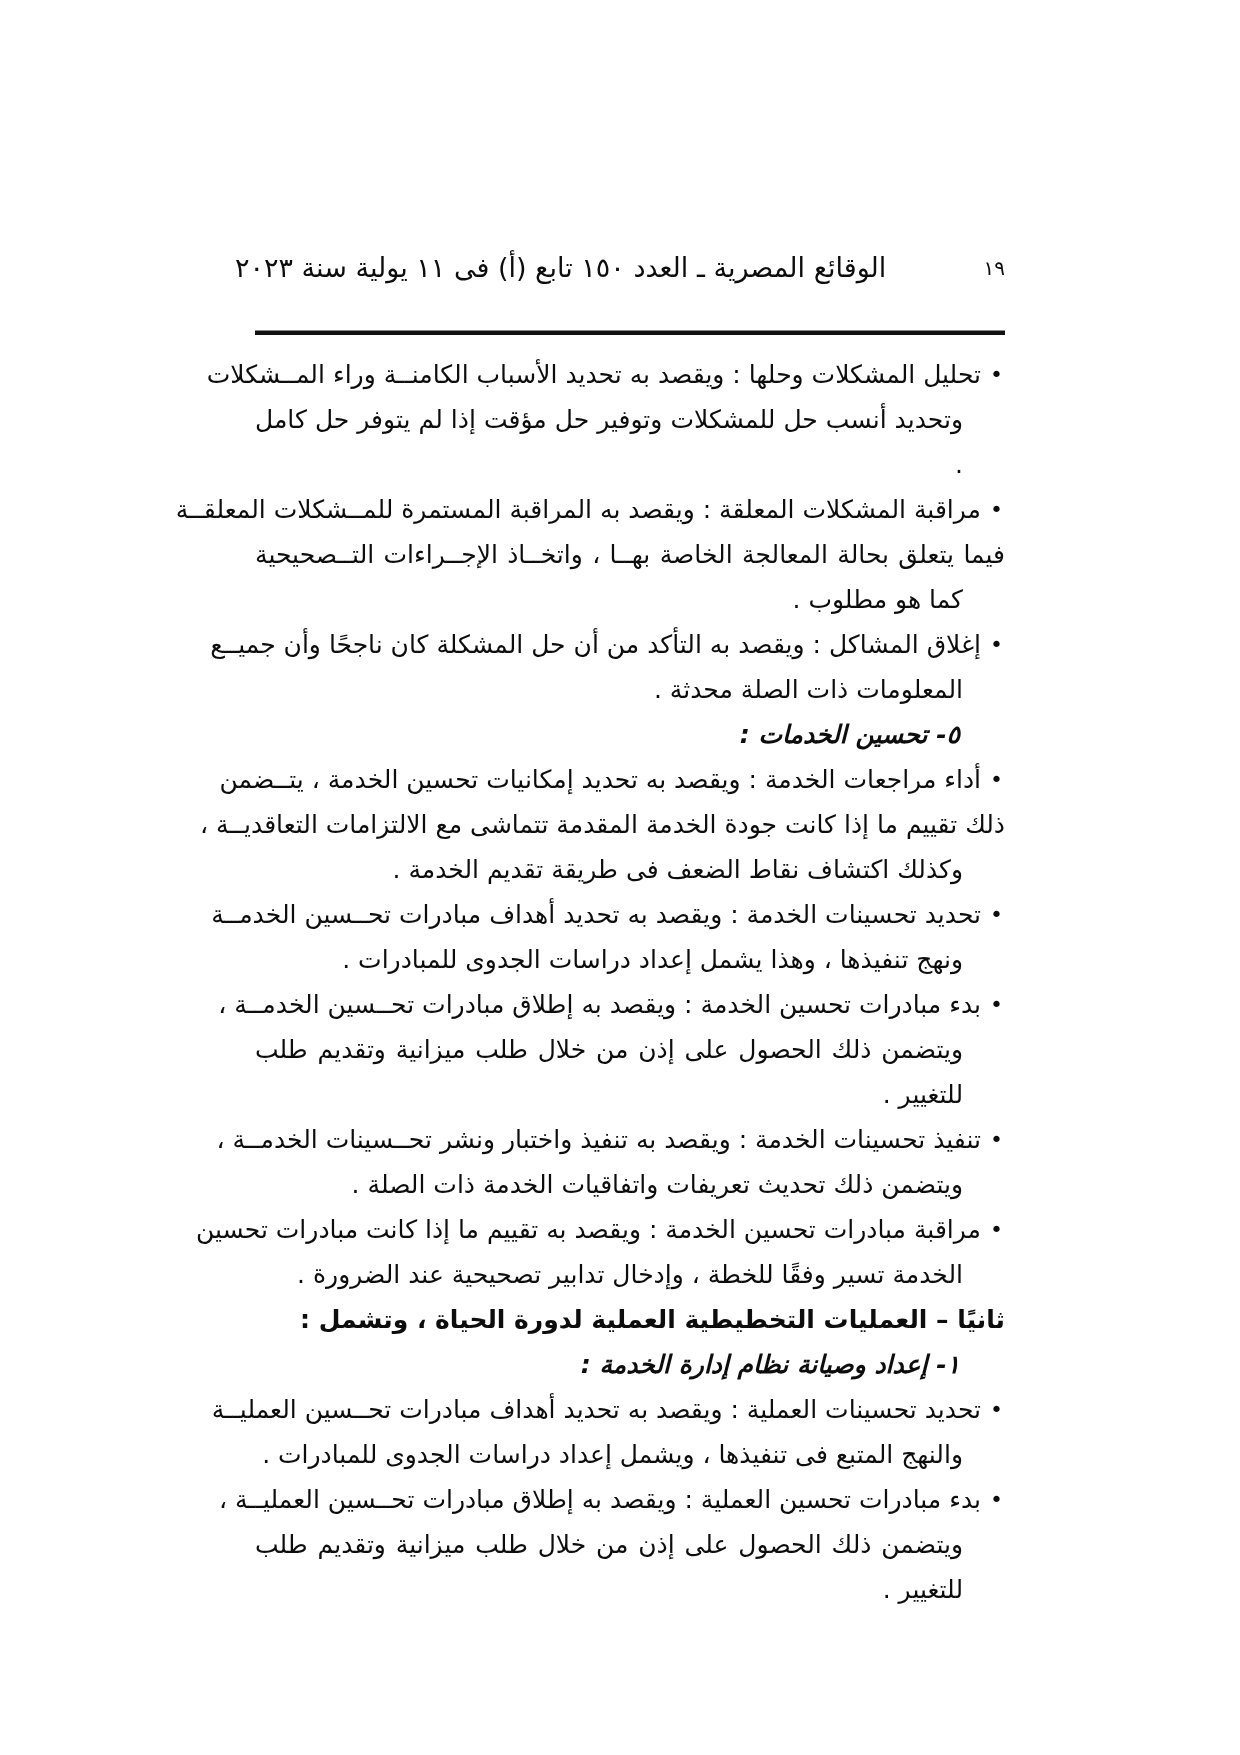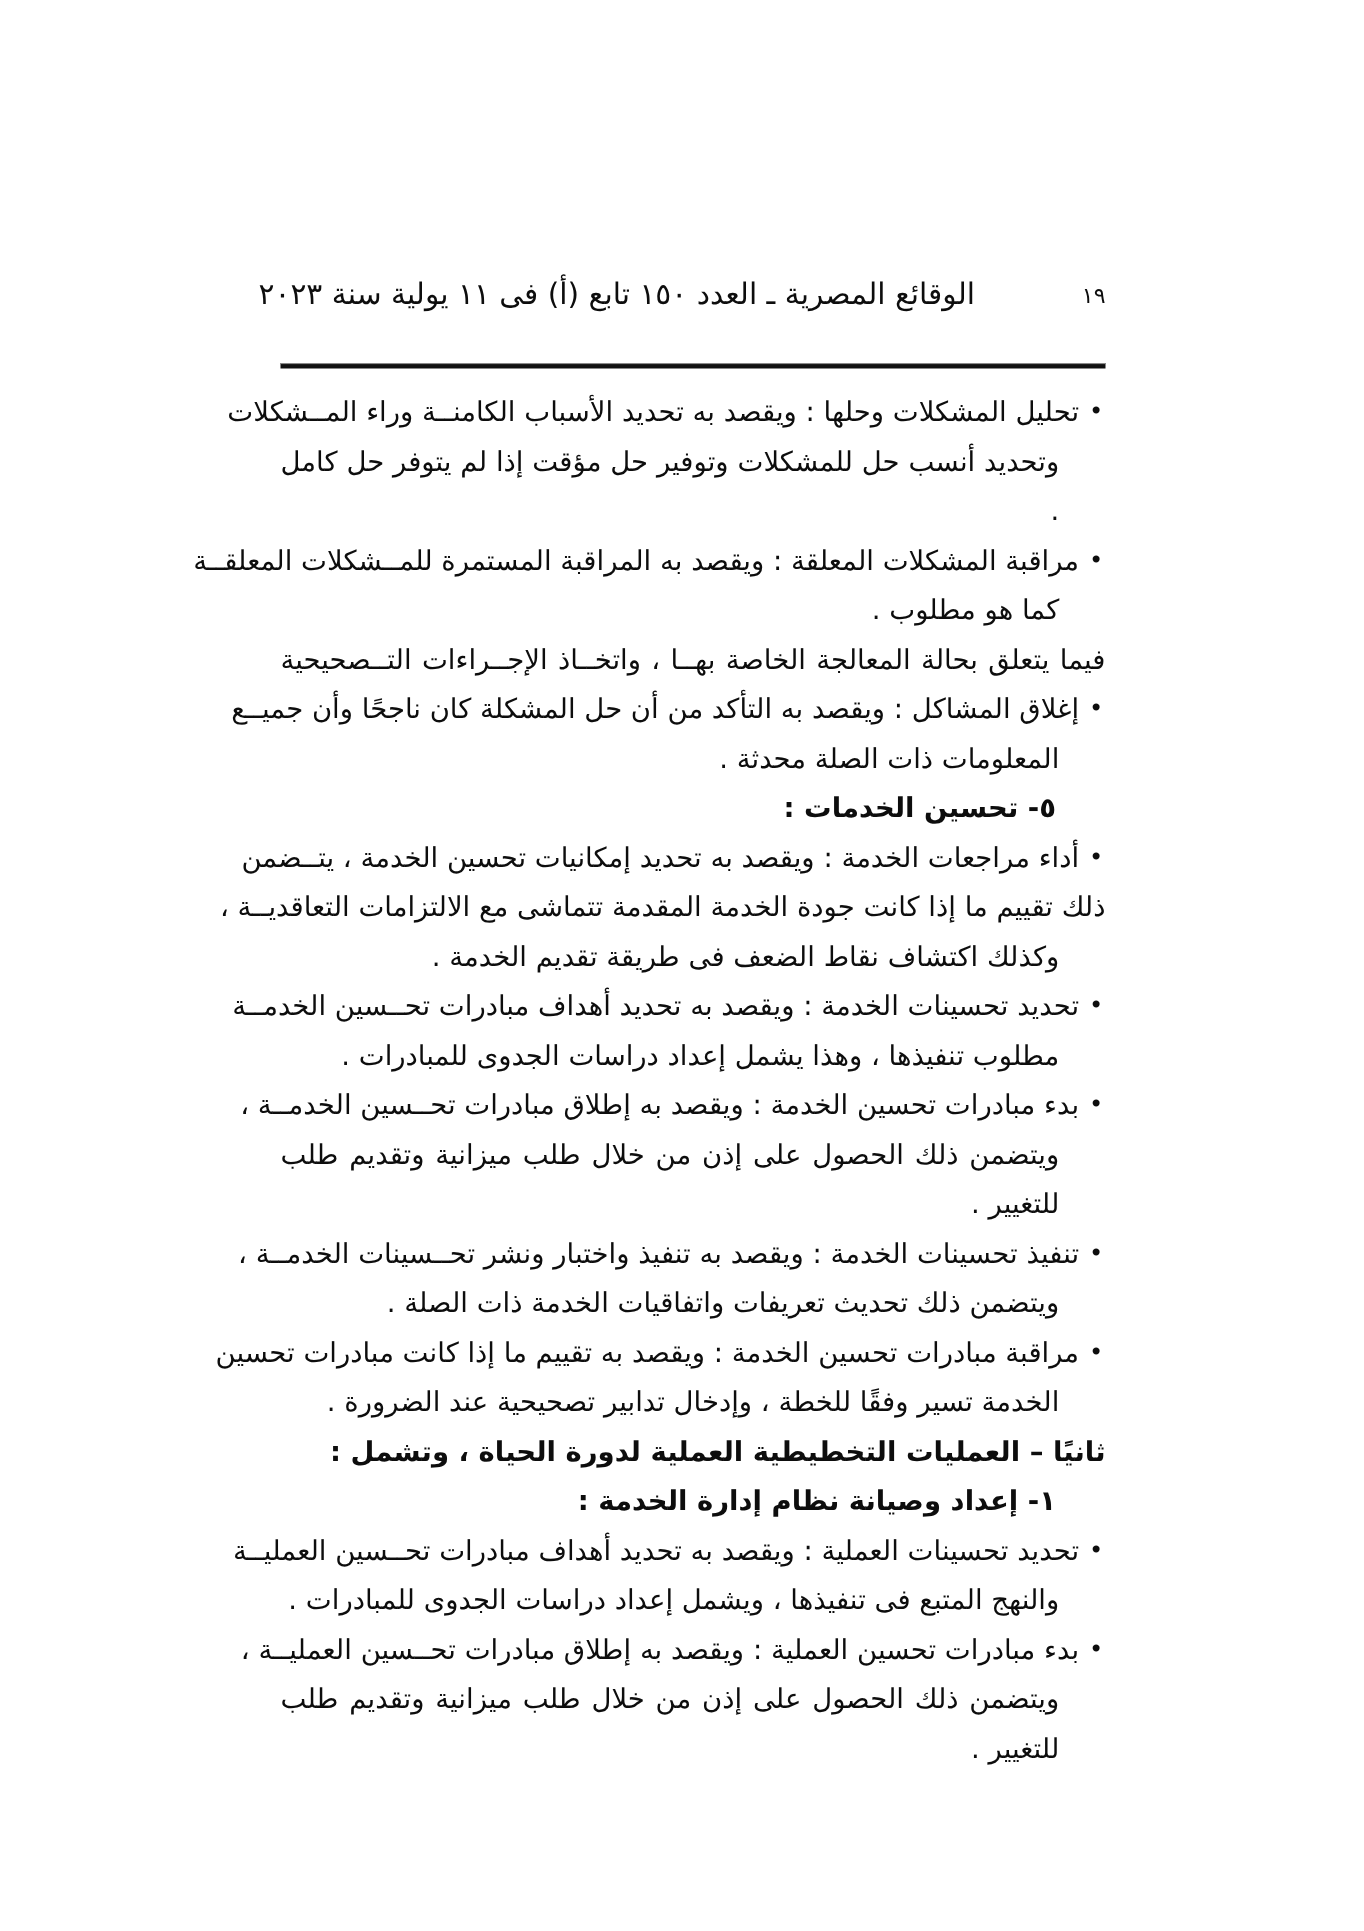--- a/index.html
+++ b/index.html
@@ -49,57 +49,57 @@
     text-align-last:right;
     padding-right:42px;
     white-space:normal;
   }
   .heading{
     font-weight:bold;
     text-align:right;
     text-align-last:right;
     white-space:nowrap;
   }
-  .heading.indent{padding-right:45px;}
+  .heading.indent{padding-right:45px;font-style:italic;}
 </style>
 </head>
 <body>
 
 <div class="page">
 
   <div class="header">
     <span class="page-number">١٩</span>
     <span class="header-title">الوقائع المصرية ـ العدد ١٥٠ تابع (أ) فى ١١ يولية سنة ٢٠٢٣</span>
   </div>
 
   <div class="header-rule"></div>
 
   <div class="body-col">
       <div>
         <div class="line first"><span class="bullet">•</span><span>تحليل المشكلات وحلها : ويقصد به تحديد الأسباب الكامنــة وراء المــشكلات</span></div>
         <div class="line last"><span>وتحديد أنسب حل للمشكلات وتوفير حل مؤقت إذا لم يتوفر حل كامل .</span></div>
       </div>
       <div>
         <div class="line first"><span class="bullet">•</span><span>مراقبة المشكلات المعلقة : ويقصد به المراقبة المستمرة للمــشكلات المعلقــة</span></div>
+        <div class="line full"><span>فيما يتعلق بحالة المعالجة الخاصة بهــا ، واتخــاذ الإجــراءات التــصحيحية</span></div>
         <div class="line last"><span>كما هو مطلوب .</span></div>
-        <div class="line full"><span>فيما يتعلق بحالة المعالجة الخاصة بهــا ، واتخــاذ الإجــراءات التــصحيحية</span></div>
       </div>
       <div>
         <div class="line first"><span class="bullet">•</span><span>إغلاق المشاكل : ويقصد به التأكد من أن حل المشكلة كان ناجحًا وأن جميــع</span></div>
         <div class="line last"><span>المعلومات ذات الصلة محدثة .</span></div>
       </div>
       <div class="heading indent">٥- تحسين الخدمات :</div>
       <div>
         <div class="line first"><span class="bullet">•</span><span>أداء مراجعات الخدمة : ويقصد به تحديد إمكانيات تحسين الخدمة ، يتــضمن</span></div>
         <div class="line full"><span>ذلك تقييم ما إذا كانت جودة الخدمة المقدمة تتماشى مع الالتزامات التعاقديــة ،</span></div>
         <div class="line last"><span>وكذلك اكتشاف نقاط الضعف فى طريقة تقديم الخدمة .</span></div>
       </div>
       <div>
         <div class="line first"><span class="bullet">•</span><span>تحديد تحسينات الخدمة : ويقصد به تحديد أهداف مبادرات تحــسين الخدمــة</span></div>
-        <div class="line last"><span>مطلوب تنفيذها ، وهذا يشمل إعداد دراسات الجدوى للمبادرات .</span></div>
+        <div class="line last"><span>ونهج تنفيذها ، وهذا يشمل إعداد دراسات الجدوى للمبادرات .</span></div>
       </div>
       <div>
         <div class="line first"><span class="bullet">•</span><span>بدء مبادرات تحسين الخدمة : ويقصد به إطلاق مبادرات تحــسين الخدمــة ،</span></div>
         <div class="line last"><span>ويتضمن ذلك الحصول على إذن من خلال طلب ميزانية وتقديم طلب للتغيير .</span></div>
       </div>
       <div>
         <div class="line first"><span class="bullet">•</span><span>تنفيذ تحسينات الخدمة : ويقصد به تنفيذ واختبار ونشر تحــسينات الخدمــة ،</span></div>
         <div class="line last"><span>ويتضمن ذلك تحديث تعريفات واتفاقيات الخدمة ذات الصلة .</span></div>
       </div>
       <div>

